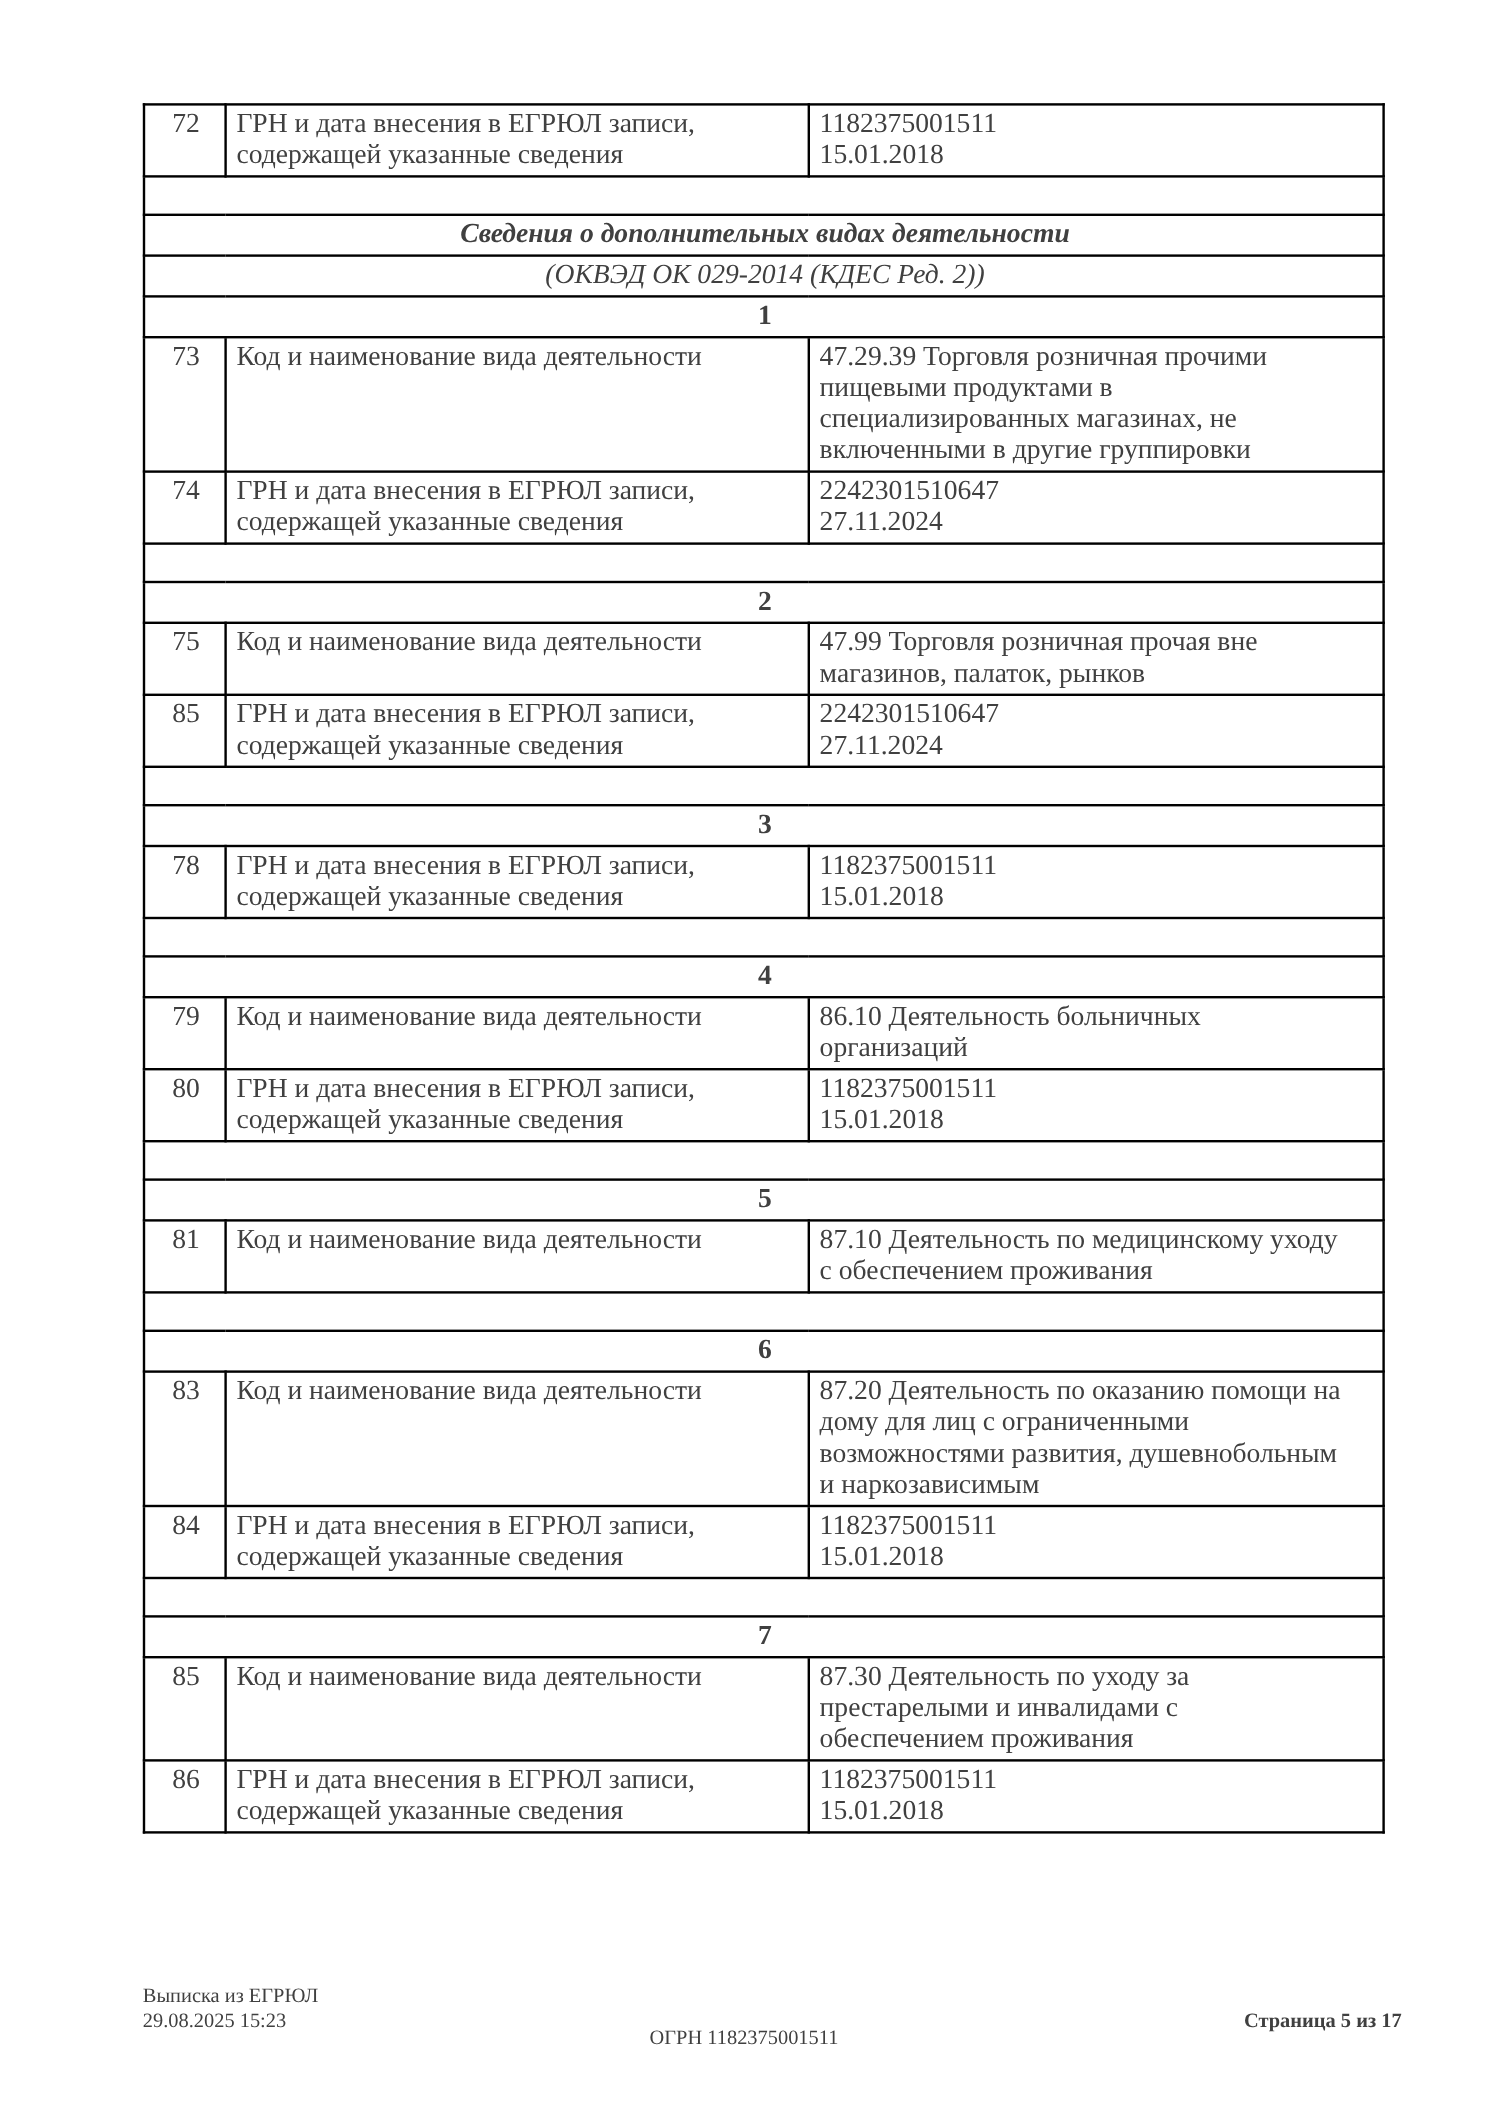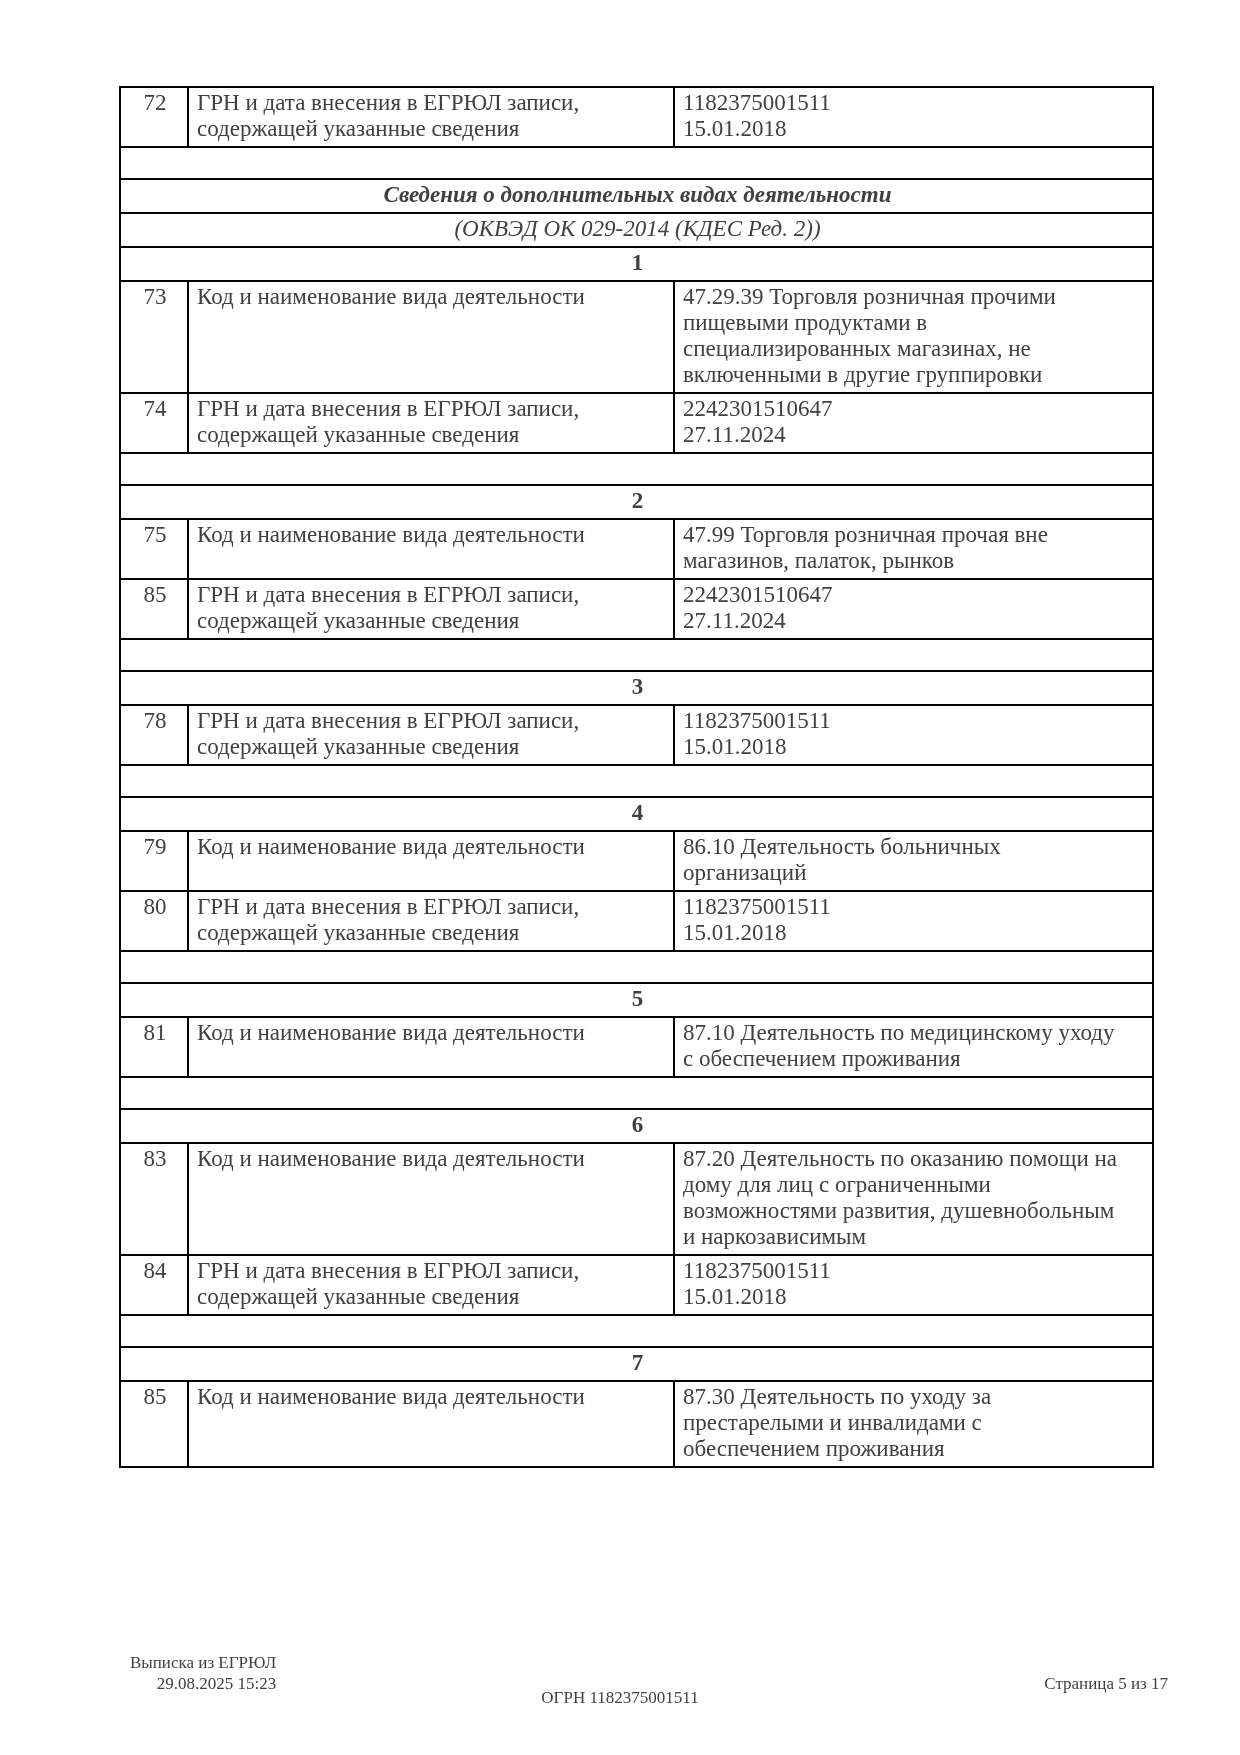--- a/index.html
+++ b/index.html
@@ -58,37 +58,37 @@
   .footer {
     position: absolute;
     left: 0;
     top: 1652px;
     width: 1240px;
     font-size: 17px;
     line-height: 21px;
   }
   .footer-left {
     position: absolute;
-    left: 130px;
+    left: 119px;
     top: 0;
     white-space: pre-line;
-    text-align: right;
   }
   .footer-center {
     position: absolute;
     left: 0;
     top: 35px;
     width: 1240px;
     text-align: center;
   }
   .footer-right {
     position: absolute;
     right: 72px;
     top: 21px;
     text-align: left;
+    font-weight: bold;
   }
 </style>
 </head>
 <body>
 
 <div class="page">
 
   <table class="egrul">
     <colgroup>
       <col style="width:68px">
@@ -237,20 +237,27 @@
       <tr>
         <td colspan="3" class="cell-full cell-group-number">7</td>
       </tr>
       <tr>
         <td class="cell-num">85</td>
         <td>Код и наименование вида деятельности</td>
         <td>87.30 Деятельность по уходу за
 престарелыми и инвалидами с
 обеспечением проживания</td>
       </tr>
+      <tr>
+        <td class="cell-num">86</td>
+        <td>ГРН и дата внесения в ЕГРЮЛ записи,
+содержащей указанные сведения</td>
+        <td>1182375001511
+15.01.2018</td>
+      </tr>
 
     </tbody>
   </table>
 
   <div class="footer">
     <div class="footer-left"><span>Выписка из ЕГРЮЛ</span><br><span>29.08.2025 15:23</span></div>
     <div class="footer-center">ОГРН 1182375001511</div>
     <div class="footer-right">Страница 5 из 17</div>
   </div>
 

